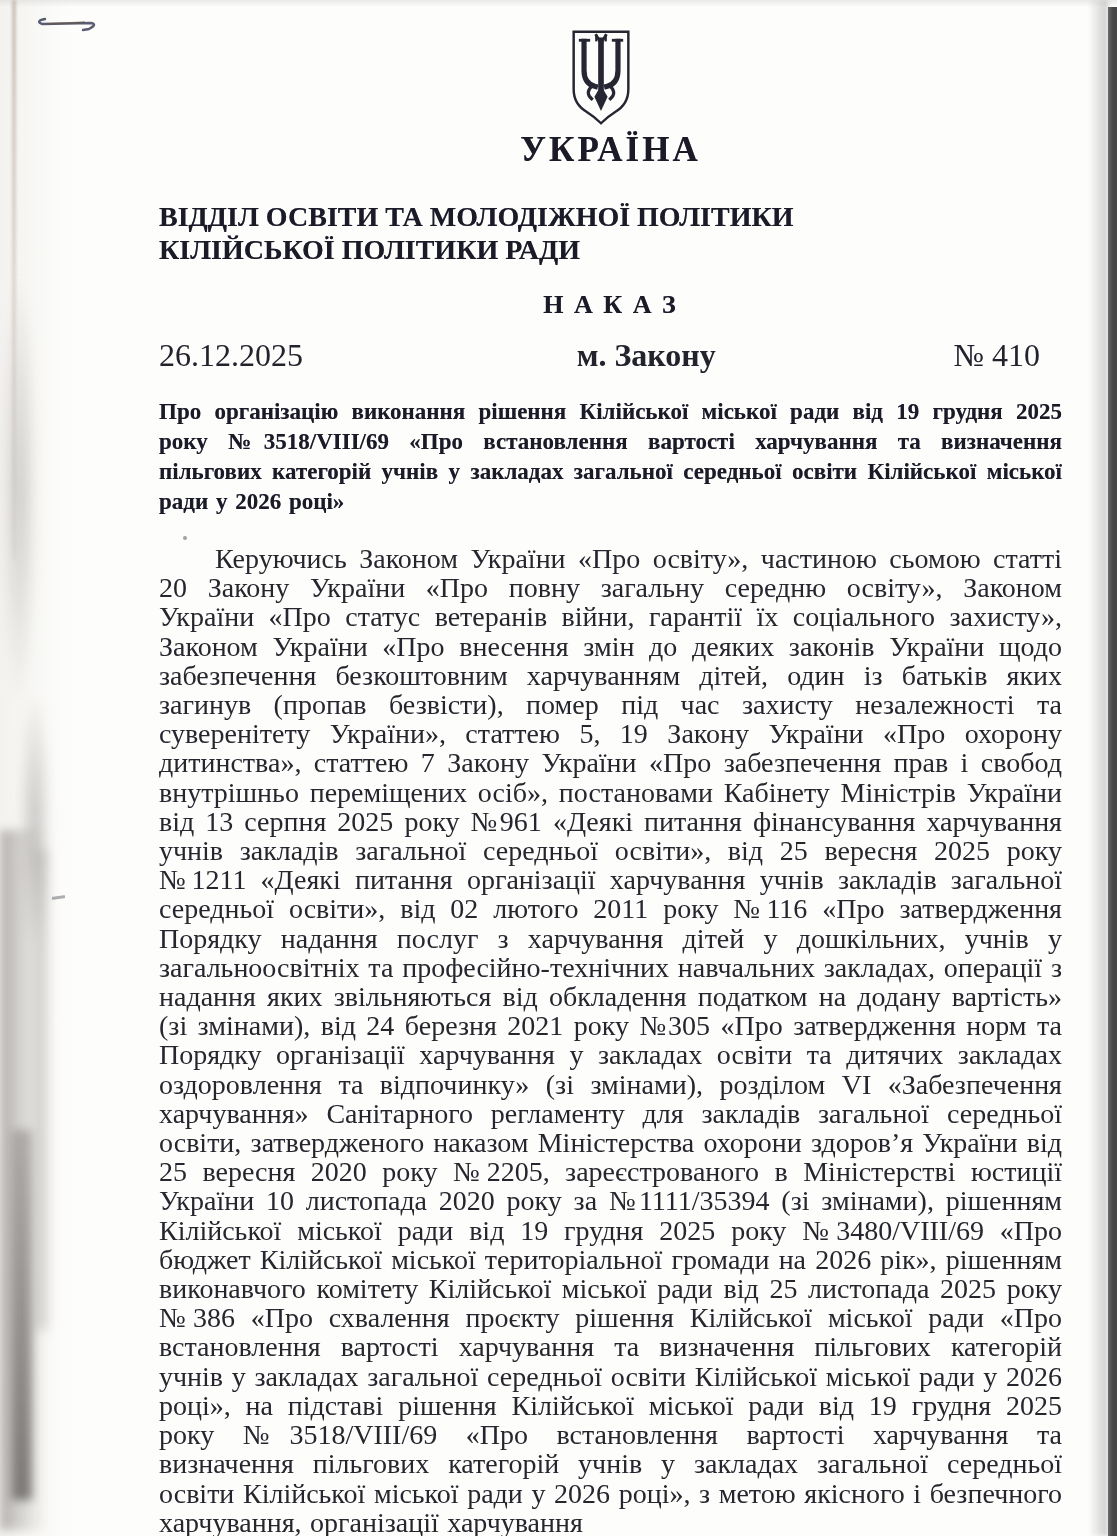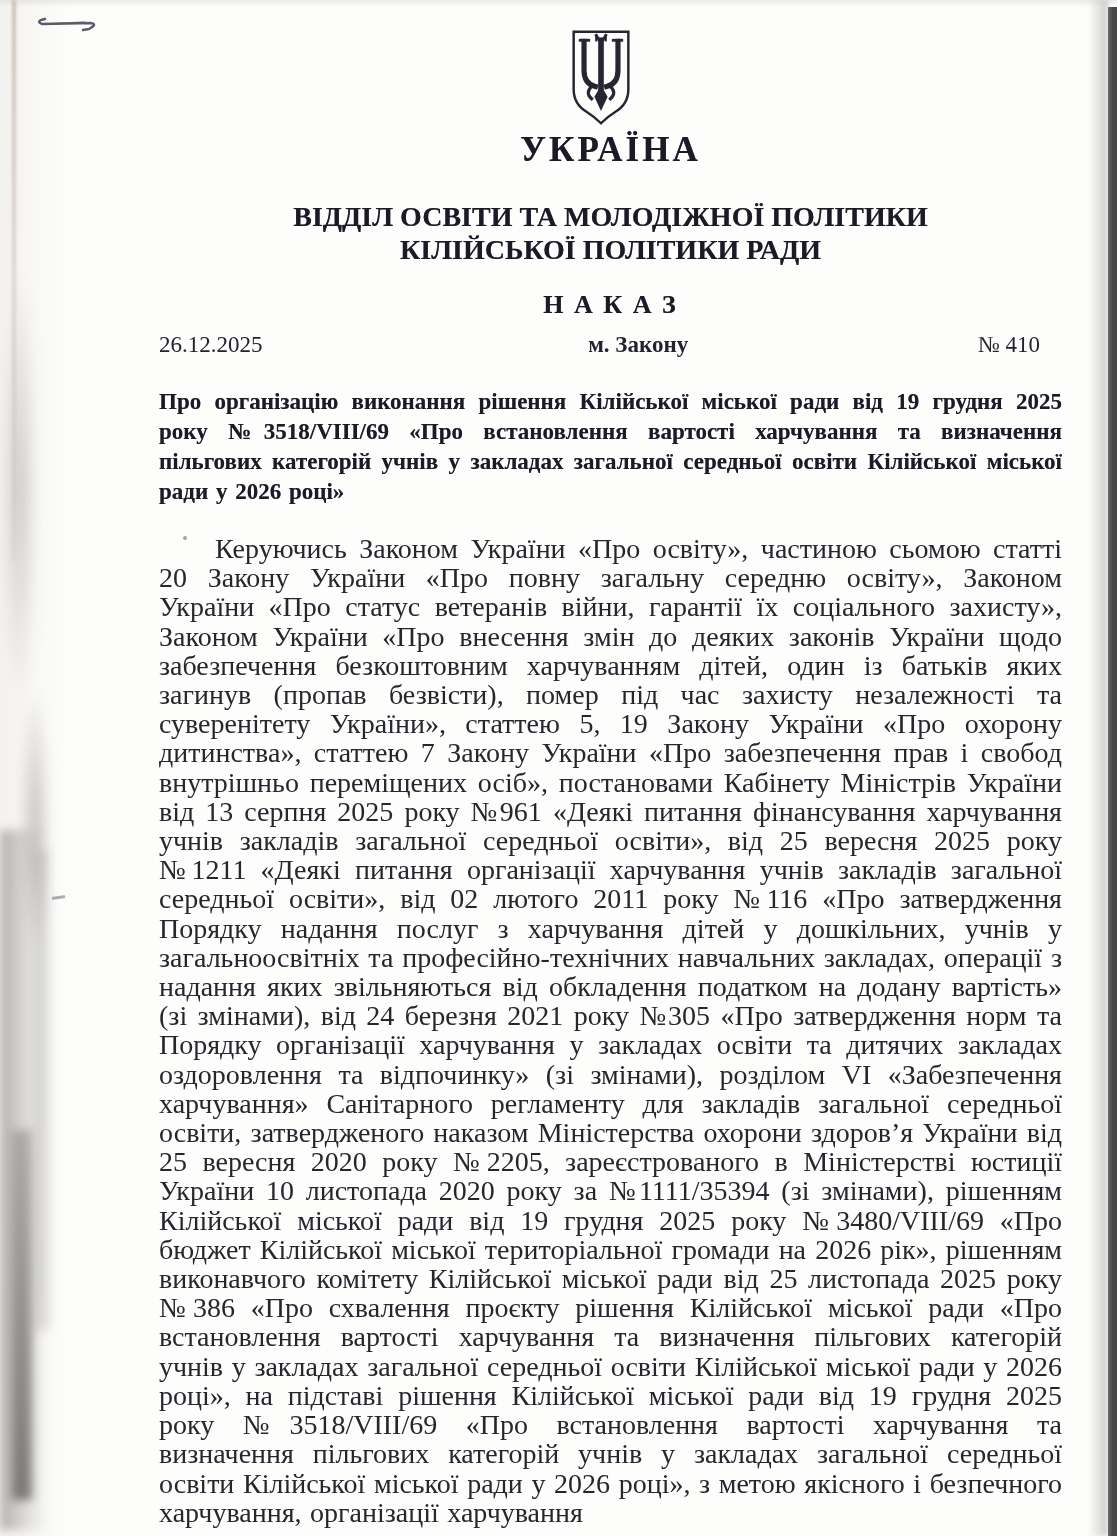--- a/index.html
+++ b/index.html
@@ -36,35 +36,35 @@
   .content{position:absolute;left:159px;top:0;width:903px;}
   .emblem-wrap{text-align:center;padding-top:28px;height:102px;}
   .emblem-wrap svg{display:inline-block;margin-left:-20px;}
   .country{
     text-align:center;margin-top:4px;
     font-weight:bold;font-size:35px;line-height:32px;
     letter-spacing:3px;color:#1b1b28;
     text-shadow:0 0 .6px rgba(30,30,70,.6);
   }
   .org{
-    text-align:center;margin-top:34px;
+    margin-top:34px;
     font-weight:bold;font-size:28px;line-height:33px;
     letter-spacing:0px;color:#1b1b28;
     text-shadow:0 0 .6px rgba(30,30,70,.6);
   }
   .doc-type{
     text-align:center;margin-top:24px;
     font-weight:bold;font-size:26px;line-height:30px;
     letter-spacing:2px;color:#1b1b28;
     text-shadow:0 0 .5px rgba(30,30,70,.6);
   }
   .date-row{
-    margin-top:11px;
+    margin-top:21px;
     display:flex;justify-content:space-between;align-items:baseline;
-    font-size:23px;line-height:28px;
+    font-size:32px;line-height:28px;
   }
   .date-row .place{font-weight:bold;transform:translateX(18px);}
   .date-row .number{padding-right:22px;}
   .subject{
     margin-top:28px;
     font-weight:bold;font-size:23px;line-height:30px;
     text-align:justify;color:#1b1b28;
     text-shadow:0 0 .5px rgba(30,30,70,.55);
     word-spacing:2px;
   }

